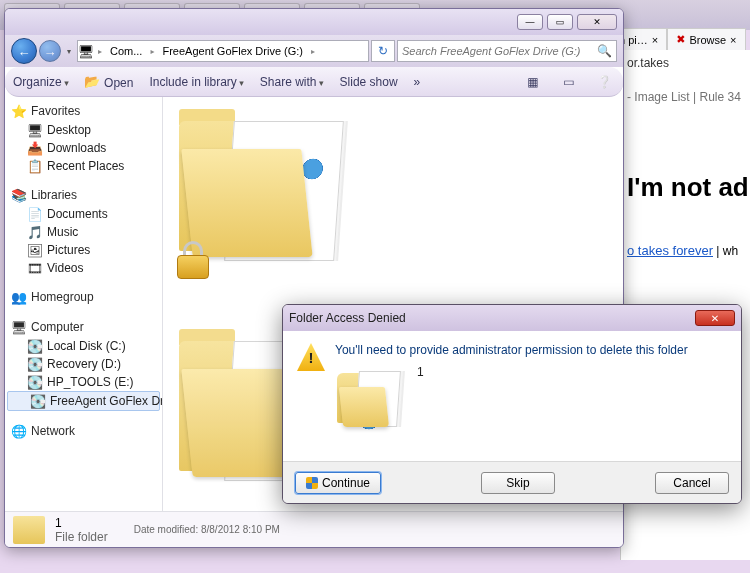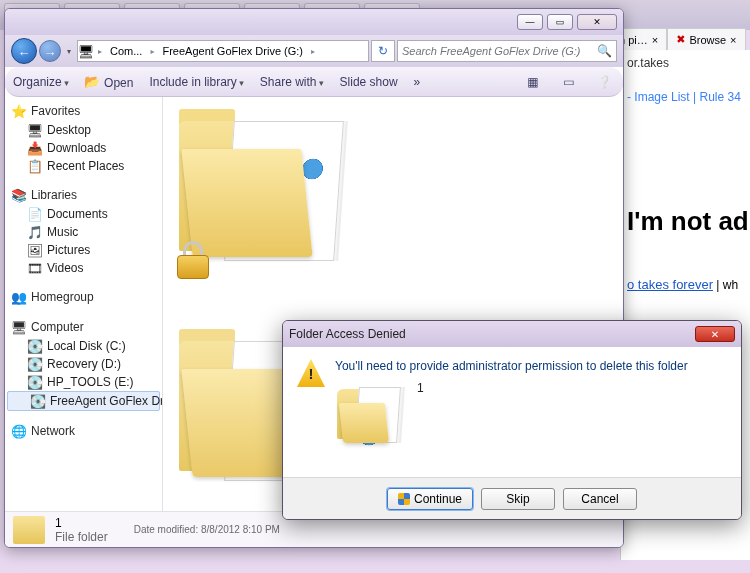--- a/index.html
+++ b/index.html
@@ -5,21 +5,21 @@
 * { box-sizing: border-box; margin: 0; padding: 0; font-family: "Segoe UI", Tahoma, sans-serif; }
 body { width: 750px; height: 573px; background: #e8d8f0; position: relative; overflow: hidden; font-size: 12px; }
 
 .taskbar { position:absolute; top:0; left:0; right:0; height:30px; background:linear-gradient(#d8d0e0,#c8c0d8); display:flex; align-items:center; gap:4px; padding:2px 4px; }
 .tbitem { width:56px; height:24px; background:rgba(255,255,255,.3); border:1px solid rgba(0,0,0,.2); border-radius:3px; }
 
 .bgtabs { position:absolute; top:28px; right:0; width:140px; display:flex; gap:-1px; }
 .bgtabs .tab { background:#f6f6f8; border:1px solid #ccc; padding:4px 8px; display:flex; align-items:center; gap:4px; font-size:11px; }
 .bgpage { position:absolute; top:50px; right:0; width:130px; height:510px; background:#fff; border-left:1px solid #ccc; padding:6px; }
 .bgpage .url { color:#333; font-size:12px; margin-bottom:20px; }
-.bgpage .links { color:#3b82f6; font-size:12px; margin-bottom:102px; }
+.bgpage .links { color:#737373; font-size:12px; margin-bottom:68px; }
 .bgpage h1 { font-size:26px; font-weight:bold; white-space:nowrap; margin-bottom:40px; }
 .bgpage .bl { color:#1a58c8; text-decoration:underline; font-size:13px; }
 
 .explorer { position:absolute; top:8px; left:4px; width:620px; height:540px; background:#fff; border:1px solid #7a6f9a; border-radius:6px; box-shadow:0 3px 16px rgba(0,0,0,.35); overflow:hidden; }
 .titlebar { height:26px; background:linear-gradient(#e8e2f3,#d4cae6); display:flex; justify-content:flex-end; align-items:center; padding:0 6px; gap:4px; }
 .winbtn { width:26px; height:16px; border:1px solid #8a80a0; border-radius:3px; background:linear-gradient(#fff,#e4e0ee); font-size:9px; display:flex; align-items:center; justify-content:center; }
 .winbtn.close { width:40px; background:linear-gradient(#f0e8ee,#e0d4e4); }
 
 .addr { height:32px; background:linear-gradient(#e6e0f0,#d8cfe6); display:flex; align-items:center; padding:3px 6px; gap:2px; }
 .navbtn { width:26px; height:26px; border-radius:50%; background:radial-gradient(circle at 35% 30%,#6ab0f0,#3a7bd0 60%,#245da0); border:1px solid #1a4580; display:flex; align-items:center; justify-content:center; color:#fff; font-size:13px; }
@@ -56,34 +56,34 @@
 .lock { position:absolute; left:4px; bottom:4px; width:40px; height:40px; }
 .lockbody { position:absolute; bottom:0; left:4px; width:32px; height:24px; background:linear-gradient(#f5d060,#d8a020); border-radius:4px; border:1px solid #b07a10; }
 .lockarc { position:absolute; top:2px; left:10px; width:20px; height:20px; border:3px solid #c8c8c8; border-bottom:none; border-radius:10px 10px 0 0; }
 
 .details { position:absolute; bottom:0; left:0; right:0; height:36px; border-top:1px solid #e0e0e6; background:#f8f6fb; display:flex; align-items:center; padding:2px 8px; gap:10px; }
 .details .fico { width:32px; height:28px; background:linear-gradient(#f7e39a,#e6c55a); border-radius:2px; position:relative; }
 .details .ftxt { font-size:12px; }
 .details .meta { color:#6a6a6a; margin-left:16px; font-size:10px; }
 
 
-.dialog { position:absolute; top:320px; left:282px; width:460px; height:200px; background:#f2f2f2; border:1px solid #5a5066; border-radius:6px; box-shadow:0 6px 24px rgba(0,0,0,.45); overflow:hidden; }
+.dialog { position:absolute; top:304px; left:282px; width:460px; height:200px; background:#f2f2f2; border:1px solid #5a5066; border-radius:6px; box-shadow:0 6px 24px rgba(0,0,0,.45); overflow:hidden; }
 .dtitle { height:26px; background:linear-gradient(#e4daef,#cfc2e0); display:flex; align-items:center; justify-content:space-between; padding:0 6px; font-size:12px; color:#222; }
 .dclose { width:40px; height:16px; background:linear-gradient(#e86a5a,#c73020); border:1px solid #8a1a10; border-radius:3px; color:#fff; font-size:10px; display:flex; align-items:center; justify-content:center; }
 .dbody { padding:12px 14px; display:flex; gap:10px; background:#fff; height:130px; }
 .warn { width:28px; height:28px; background:linear-gradient(#ffe060,#f0b010); clip-path:polygon(50% 0,100% 100%,0 100%); position:relative; flex-shrink:0; }
 .warn::after { content:"!"; position:absolute; left:0; right:0; top:6px; text-align:center; font-weight:bold; font-size:15px; color:#222; }
 .dmsg { flex:1; font-size:12px; color:#0a3a7a; }
 .drow { display:flex; gap:12px; margin-top:8px; color:#222; }
 .dfico { width:70px; height:66px; position:relative; flex-shrink:0; }
 .dfico .foldback { left:2px; top:8px; width:46px; height:50px; }
 .dfico .papers { left:22px; top:6px; width:42px; height:56px; }
 .dfico .foldfront { left:6px; top:22px; width:46px; height:40px; }
 .dinfo { font-size:12px; color:#222; }
-.dbtns { height:42px; background:#f0f0f0; border-top:1px solid #d8d8d8; display:flex; justify-content:center; align-items:center; gap:8px; padding:0 12px; }
+.dbtns { height:42px; background:#f0f0f0; border-top:1px solid #d8d8d8; display:flex; justify-content:space-between; align-items:center; gap:8px; padding:0 12px; }
 .btn { min-width:74px; height:22px; border:1px solid #8a8a8a; border-radius:3px; background:linear-gradient(#fdfdfd,#e6e6e6); font-size:12px; display:flex; align-items:center; justify-content:center; gap:4px; padding:0 10px; }
 .btn.primary { border-color:#3a7bd0; box-shadow:0 0 0 1px #8ab6ee; }
 .shield { width:12px; height:12px; background:conic-gradient(#3a7bd0 0 25%,#f0b010 0 50%,#3a7bd0 0 75%,#f0b010 0); border-radius:2px; }
 </style>
 </head>
 <body>
 
 <div class="taskbar">
   <div class="tbitem"></div>
   <div class="tbitem"></div>

